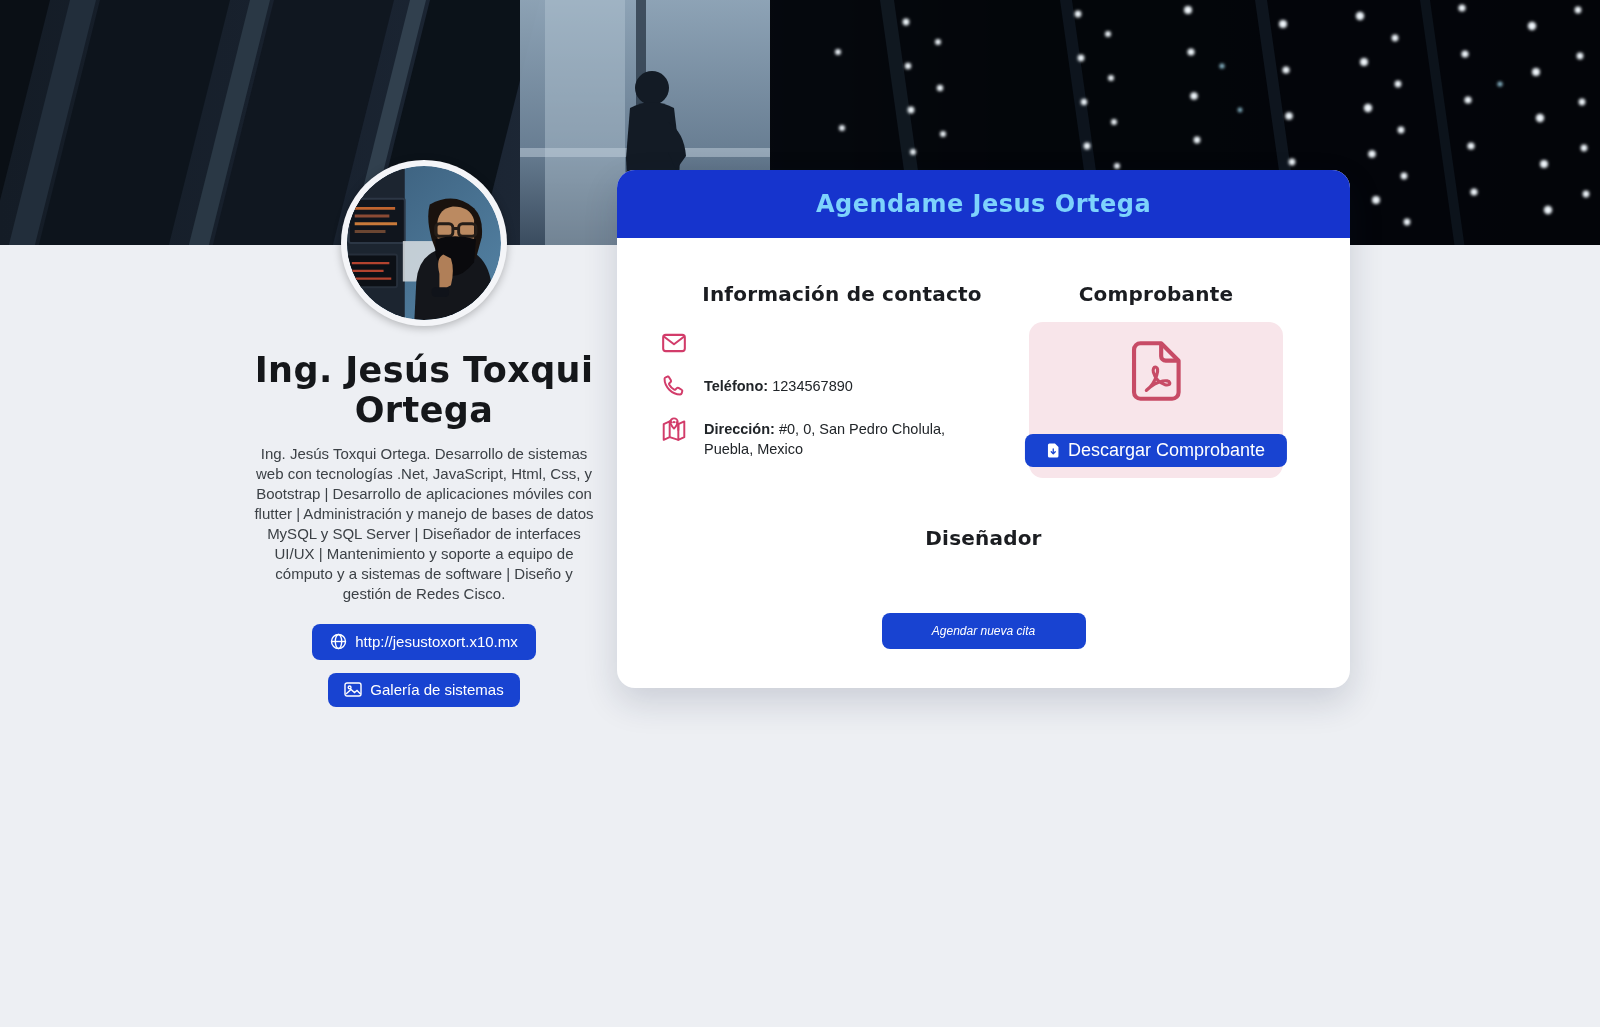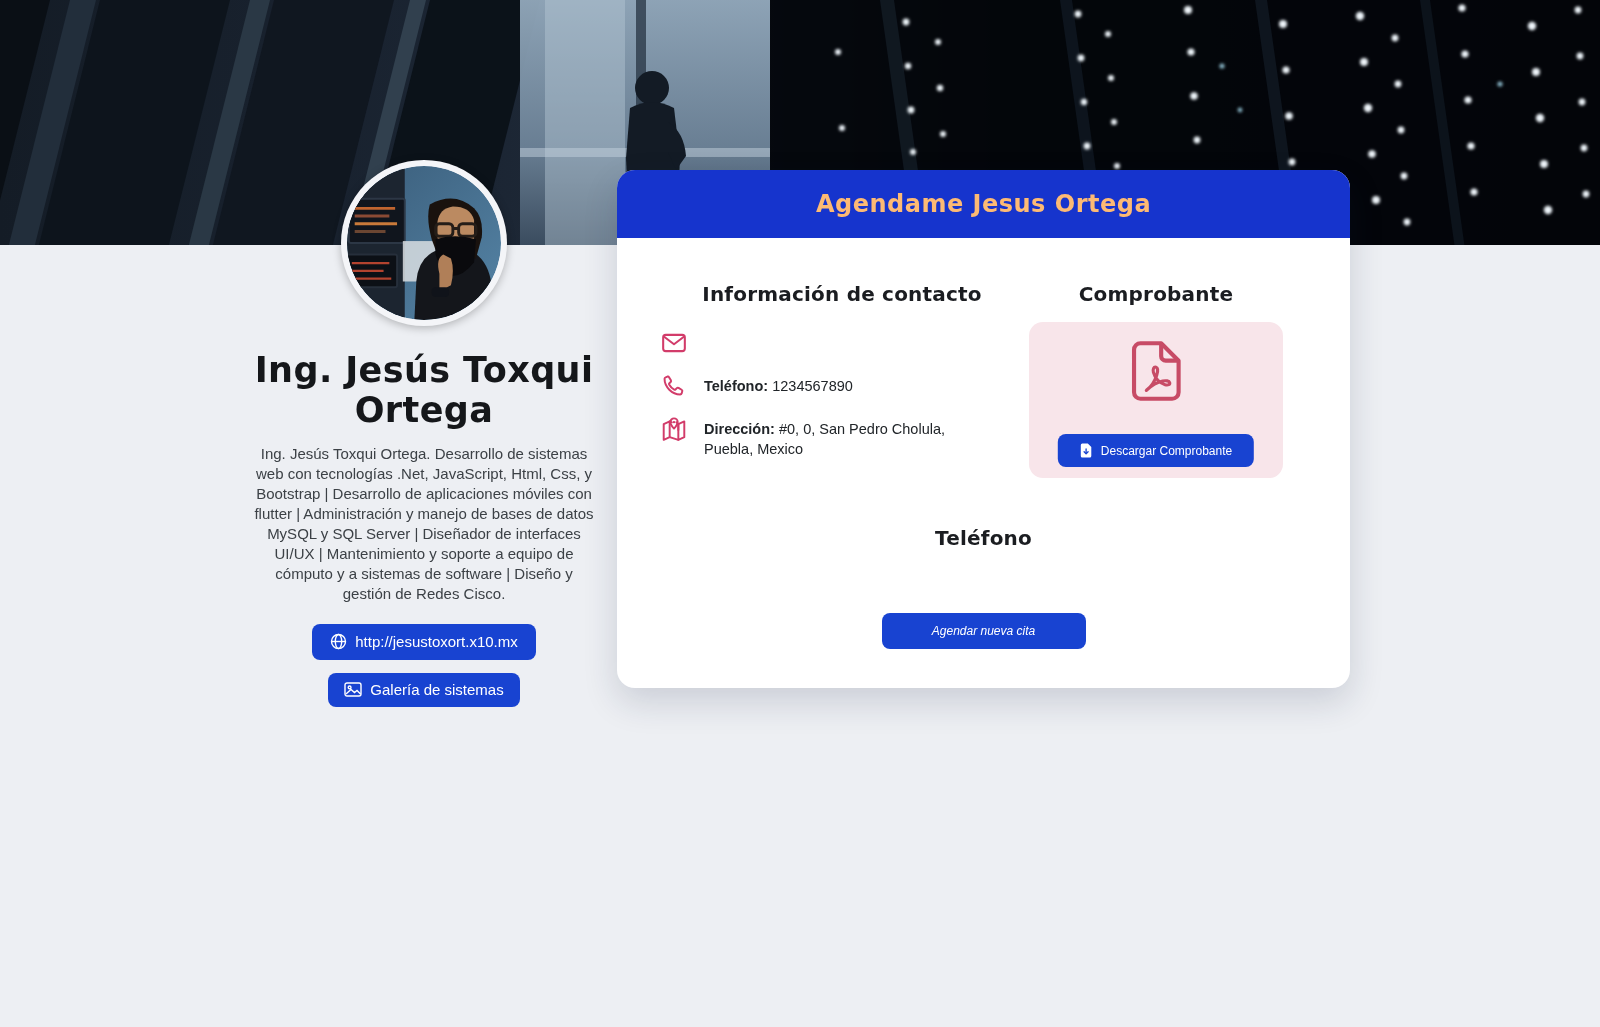--- a/index.html
+++ b/index.html
@@ -52,21 +52,21 @@
   .card {
     position:absolute; left:617px; top:170px; width:733px; height:518px;
     background:#fff; border-radius:18px;
     box-shadow:0 14px 34px rgba(25,35,70,.16);
   }
   .card-header {
     height:68px; background:#1634cd; border-radius:18px 18px 0 0;
     display:flex; align-items:center; justify-content:center;
   }
   .card-title {
-    color:#fdba74; font-family:"DejaVu Sans", sans-serif;
+    color:#7dd3fc; font-family:"DejaVu Sans", sans-serif;
     font-size:24px; font-weight:700; letter-spacing:.5px;
   }
   .section-heading {
     position:absolute; font-family:"DejaVu Sans", sans-serif;
     font-size:20px; font-weight:700; color:#1b1d21; text-align:center; letter-spacing:.2px;
   }
   .contact-heading { left:42px; top:112px; width:366px; }
   .voucher-heading { left:412px; top:112px; width:254px; }
   .visit-heading   { left:0;    top:356px; width:733px; }
 
@@ -76,21 +76,21 @@
   .contact-text { font-size:14.5px; line-height:1.35; padding-top:4px; max-width:262px; }
   .contact-text b { font-weight:700; }
 
   .pink-box {
     position:absolute; left:412px; top:152px; width:254px; height:156px;
     background:#f8e5ea; border-radius:14px;
   }
   .pdf-wrap { position:absolute; left:50%; top:18px; transform:translateX(-50%); }
   .btn-download {
     position:absolute; left:50%; bottom:11px; transform:translateX(-50%);
-    height:33px; padding:0 22px; font-size:12px; white-space:nowrap;
+    height:33px; padding:0 22px; font-size:18px; white-space:nowrap;
   }
   .btn-schedule {
     position:absolute; left:50%; top:443px; transform:translateX(-50%);
     width:204px; height:36px; font-size:12px;font-style:italic;
   }
 </style>
 </head>
 <body>
 
 <div class="banner">
@@ -357,18 +357,18 @@
           <g stroke="#1843d1" stroke-width="1.3" fill="none" stroke-linecap="round" stroke-linejoin="round">
             <line x1="6.3" y1="6" x2="6.3" y2="10.4"></line>
             <path d="M4.3 8.8 L6.3 10.8 L8.3 8.8"></path>
           </g>
         </svg>
       </span>
       <span>Descargar Comprobante</span>
     </button>
   </div>
 
-  <div class="section-heading visit-heading">Teléfono</div>
+  <div class="section-heading visit-heading">Diseñador</div>
 
   <button class="btn btn-schedule">
     <span>Agendar nueva cita</span>
   </button>
 </div>
 
 </body></html>

